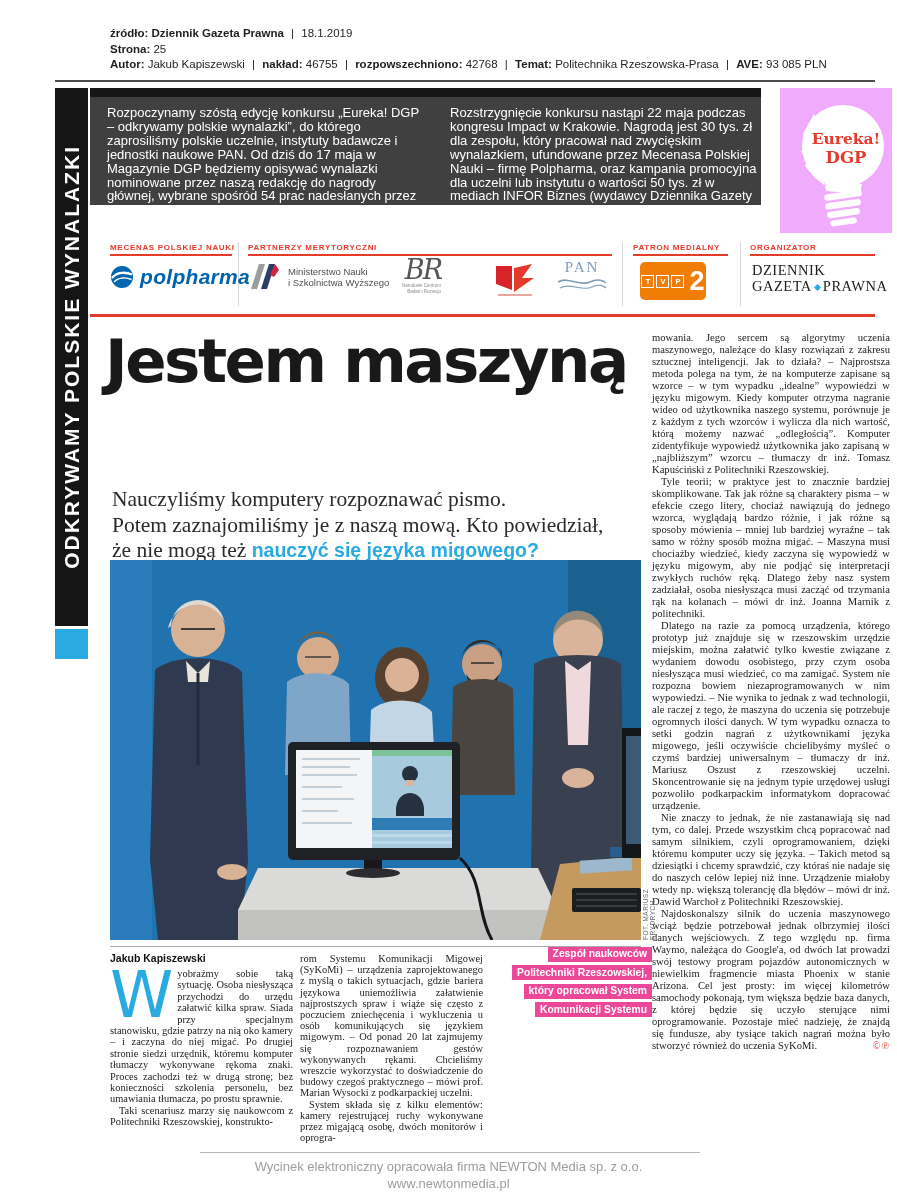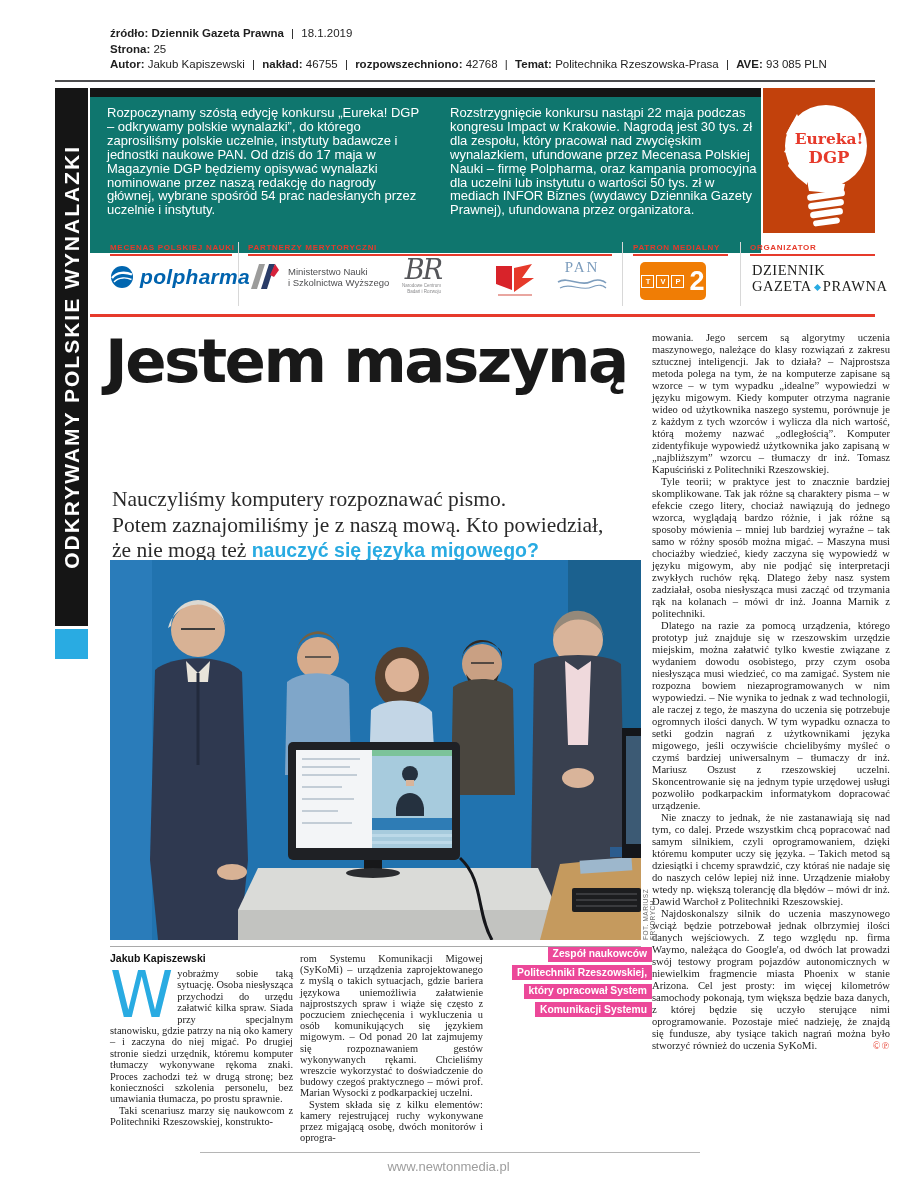--- a/index.html
+++ b/index.html
@@ -15,25 +15,25 @@
 
   
   .side-bar{left:55px;top:88px;width:33px;height:538px;background:#151515;
             display:flex;align-items:center;justify-content:center;}
   .side-text{writing-mode:vertical-rl;transform:rotate(180deg);color:#fff;
              font-weight:bold;font-size:21px;letter-spacing:2px;white-space:nowrap;}
   .side-square{left:55px;top:629px;width:33px;height:30px;background:#29abe2;}
 
   
   .promo-topbar{left:90px;top:88px;width:671px;height:9px;background:#151515;}
-  .promo-box{left:90px;top:97px;width:671px;height:156px;background:#0f766e;}
+  .promo-box{left:90px;top:97px;width:671px;height:108px;background:#404040;}
   .promo-col{position:absolute;top:9px;width:312px;color:#fff;font-size:13px;line-height:13.9px;}
   .promo-left{left:17px;}
   .promo-right{left:360px;}
-  .eureka-box{left:763px;top:88px;width:112px;height:145px;background:#c2410c;}
+  .eureka-box{left:780px;top:88px;width:112px;height:145px;background:#f0abfc;}
 
   
   .plabel{font-size:8px;font-weight:bold;letter-spacing:.7px;color:#e63a2b;white-space:nowrap;}
   .prule{height:2px;background:#e63a2b;position:absolute;}
   .pdivider{width:1px;background:#d8d8d8;position:absolute;top:242px;height:64px;}
   .polpharma-wrap{left:110px;top:265px;display:flex;align-items:center;gap:6px;}
   .polpharma-text{font-size:21px;font-weight:bold;font-style:italic;color:#0063ae;letter-spacing:.3px;}
   .ministry-wrap{left:248px;top:262px;display:flex;align-items:center;gap:8px;}
   .ministry-text{font-size:9.5px;line-height:11.5px;color:#4f4f51;}
   .ncbr-wrap{left:402px;top:256px;text-align:right;color:#58595b;}
@@ -320,16 +320,17 @@
     <p class="p p-ind">Taki scenariusz marzy się naukowcom z Politechniki Rzeszowskiej, konstrukto-</p>
   </div>
 
   <div class="abs serifcol col2">
     <p class="p">rom Systemu Komunikacji Migowej (SyKoMi) – urządzenia zaprojektowanego z myślą o takich sytuacjach, gdzie bariera językowa uniemożliwia załatwienie najprostszych spraw i wiąże się często z poczuciem zniechęcenia i wykluczenia u osób komunikujących się językiem migowym. – Od ponad 20 lat zajmujemy się rozpoznawaniem gestów wykonywanych rękami. Chcieliśmy wreszcie wykorzystać to doświadczenie do budowy czegoś praktycznego – mówi prof. Marian Wysocki z podkarpackiej uczelni.</p>
     <p class="p p-ind">System składa się z kilku elementów: kamery rejestrującej ruchy wykonywane przez migającą osobę, dwóch monitorów i oprogra-</p>
   </div>
 
   <div class="abs footer-rule"></div>
   <div class="abs footer">
+    <div>Wycinek elektroniczny opracowała firma NEWTON Media sp. z o.o.</div>
     <div>www.newtonmedia.pl</div>
   </div>
 
 </div>
 
 </body></html>

